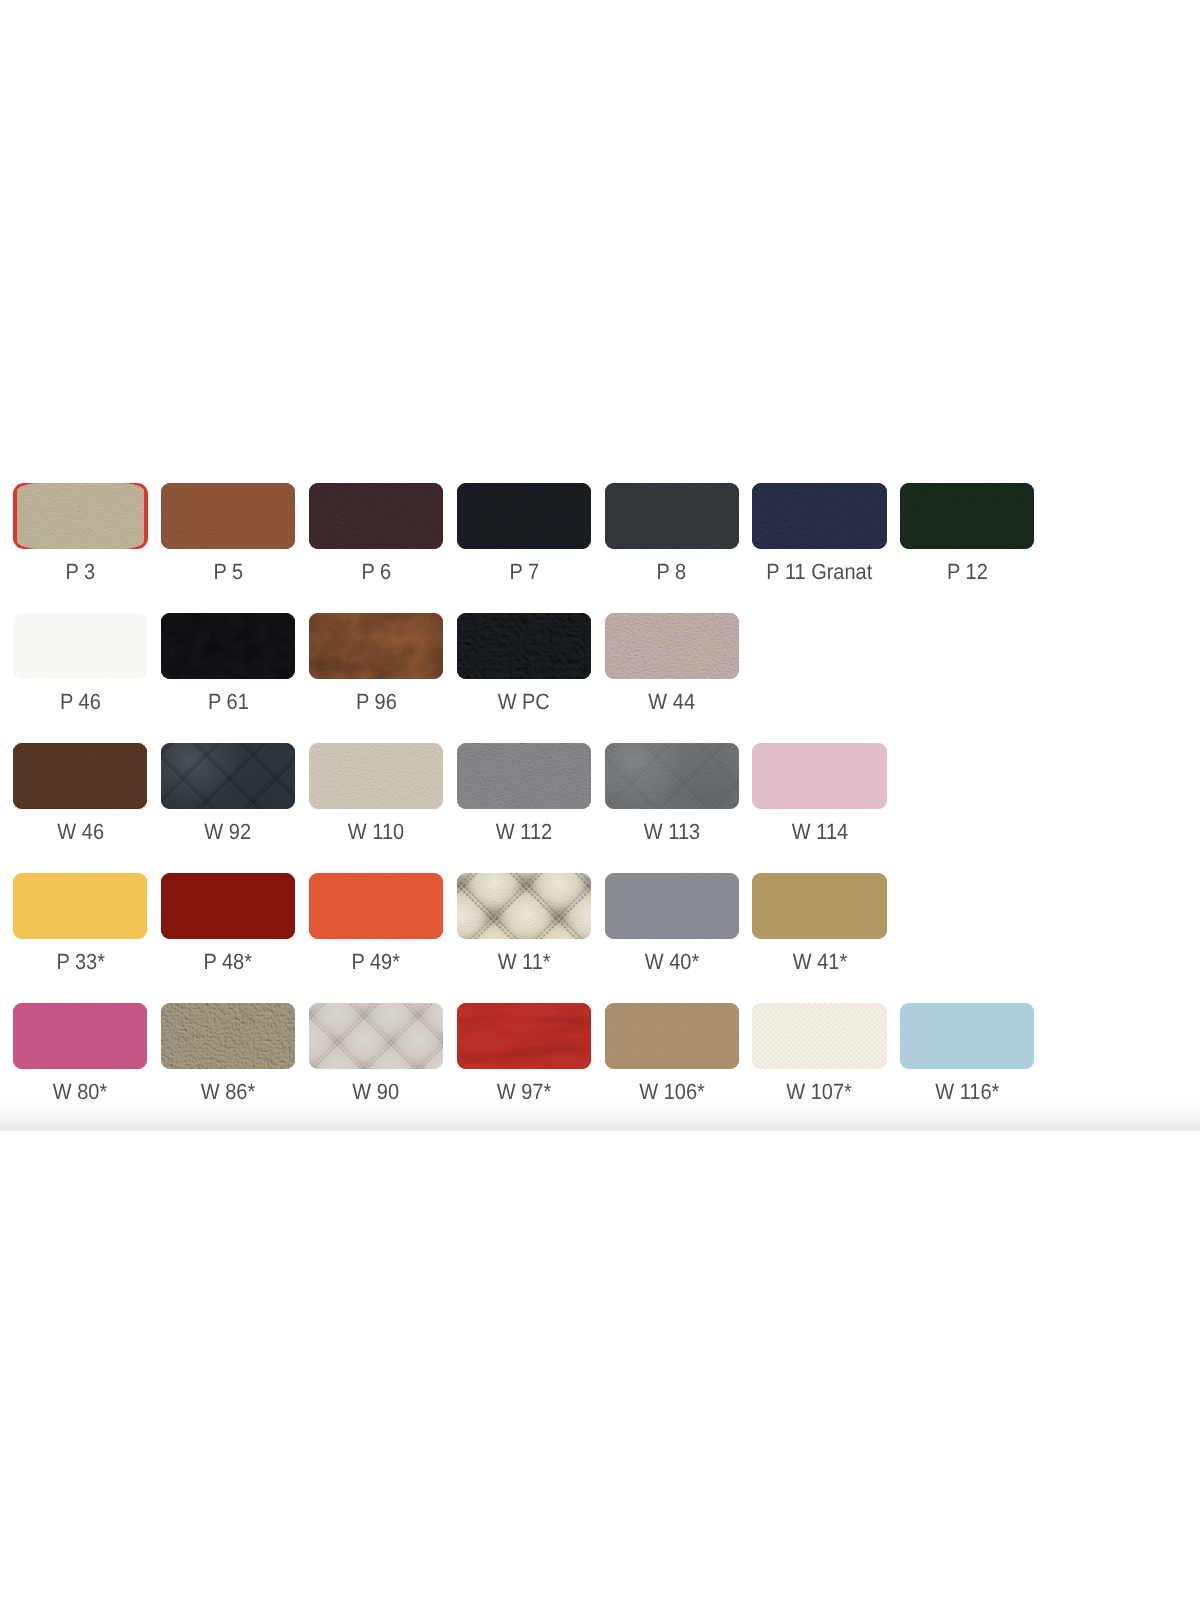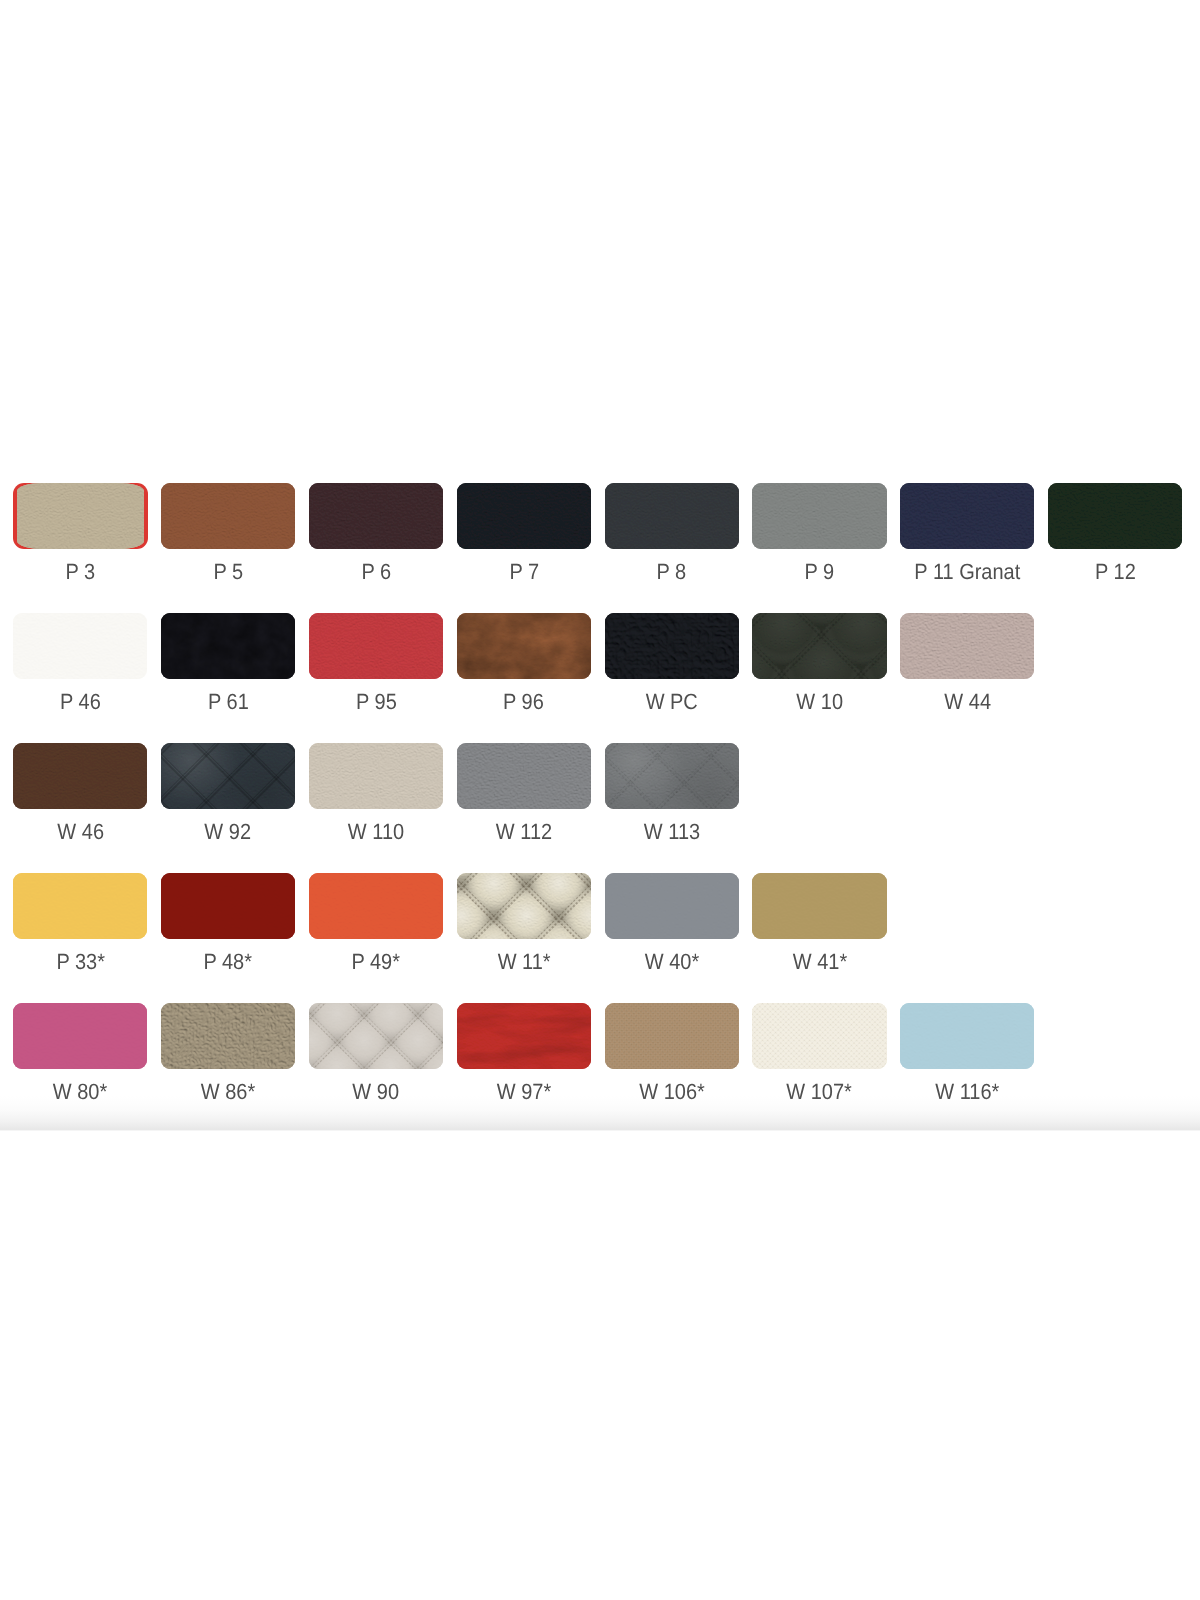--- a/index.html
+++ b/index.html
@@ -209,28 +209,20 @@
           <div class="cell">
             <div class="swatch">
               <div class="inner" style="background: rgb(49, 53, 57);">
                 <div class="tex" style="background:rgb(53,57,61);filter:url(#fPebFine)"></div>
               </div>
             </div>
             <div class="label"><span>P 8</span></div>
           </div>
           <div class="cell">
             <div class="swatch">
-              <div class="inner" style="background: rgb(134, 138, 136);">
-                <div class="tex" style="background:rgb(134,138,136);filter:url(#fPebFine)"></div>
-              </div>
-            </div>
-            <div class="label"><span>P 9</span></div>
-          </div>
-          <div class="cell">
-            <div class="swatch">
               <div class="inner" style="background: rgb(36, 41, 68);">
                 <div class="tex" style="background:rgb(43,48,75);filter:url(#fPebMed)"></div>
               </div>
             </div>
             <div class="label"><span>P 11 Granat</span></div>
           </div>
           <div class="cell">
             <div class="swatch">
               <div class="inner" style="background: rgb(18, 35, 21);">
                 <div class="tex" style="background:rgb(28,45,31);filter:url(#fPebMed)"></div>
@@ -253,61 +245,39 @@
               <div class="inner" style="background: rgb(23, 23, 28);">
                 <div class="tex" style="background:rgb(23,23,28);filter:url(#fGrainXF)"></div>
                 <div class="tex" style="background:#ffffff;opacity:.085;filter:url(#fMotA)"></div>
                 <div class="tex" style="background:#000000;opacity:.42;filter:url(#fMotB)"></div>
               </div>
             </div>
             <div class="label"><span>P 61</span></div>
           </div>
           <div class="cell">
             <div class="swatch">
-              <div class="inner" style="background: rgb(201, 60, 66);">
-                <div class="tex" style="background:rgb(201,60,66);filter:url(#fPebFine)"></div>
-              </div>
-            </div>
-            <div class="label"><span>P 95</span></div>
-          </div>
-          <div class="cell">
-            <div class="swatch">
               <div class="inner" style="background: rgb(154, 94, 57);">
                 <div class="tex" style="background:rgb(154,94,57);filter:url(#fGrainXF)"></div>
                 <div class="tex" style="background:#000000;opacity:.38;filter:url(#fMotA)"></div>
                 <div class="tex" style="background:#ffffff;opacity:.17;filter:url(#fMotC)"></div>
               </div>
             </div>
             <div class="label"><span>P 96</span></div>
           </div>
           <div class="cell">
             <div class="swatch">
               <div class="inner" style="background: rgb(5, 8, 13);">
                 <div class="tex" style="background:rgb(45,48,53);filter:url(#fPebBig)"></div>
                 <div class="lay" style="background:rgb(5,8,13);opacity:.42"></div>
               </div>
             </div>
             <div class="label"><span>W PC</span></div>
           </div>
           <div class="cell">
             <div class="swatch">
-              <div class="inner" style="background: rgb(48, 53, 45);">
-                <div class="tex" style="background:rgb(48,53,45);filter:url(#fPebFine)"></div>
-                <svg class="lay" width="140" height="70" preserveAspectRatio="none">
-                  <rect width="140" height="70" fill="url(#pPuffDark)"></rect>
-                </svg>
-                <svg class="lay" width="140" height="70" preserveAspectRatio="none">
-                  <rect width="140" height="70" fill="url(#pPuffDarkStitch)"></rect>
-                </svg>
-              </div>
-            </div>
-            <div class="label"><span>W 10</span></div>
-          </div>
-          <div class="cell">
-            <div class="swatch">
               <div class="inner" style="background: rgb(199, 180, 174);">
                 <div class="tex" style="background:rgb(199,180,174);filter:url(#fPebMed)"></div>
               </div>
             </div>
             <div class="label"><span>W 44</span></div>
           </div>
         </div>
         <div class="row">
           <div class="cell">
             <div class="swatch">
@@ -349,20 +319,28 @@
             <div class="swatch">
               <div class="inner" style="background: rgb(115, 118, 120);">
                 <div class="tex" style="background:rgb(115,118,120);filter:url(#fPebFine)"></div>
                 <div class="lay" style="background:radial-gradient(60% 110% at 22% 26%, rgba(255,255,255,.13), rgba(255,255,255,0) 62%),radial-gradient(60% 110% at 78% 80%, rgba(0,0,0,.10), rgba(0,0,0,0) 62%)"></div>
                 <svg class="lay" width="140" height="70" preserveAspectRatio="none">
                   <rect width="140" height="70" fill="url(#pQuiltFaint)"></rect>
                 </svg>
               </div>
             </div>
             <div class="label"><span>W 113</span></div>
+          </div>
+          <div class="cell">
+            <div class="swatch">
+              <div class="inner" style="background: rgb(229, 194, 206);">
+                <div class="tex" style="background:rgb(229,194,206);filter:url(#fGrainXS)"></div>
+              </div>
+            </div>
+            <div class="label"><span>W 114</span></div>
           </div>
         </div>
         <div class="row">
           <div class="cell">
             <div class="swatch">
               <div class="inner" style="background: rgb(245, 200, 88);">
                 <div class="tex" style="background:rgb(245,200,88);filter:url(#fGrainXS)"></div>
               </div>
             </div>
             <div class="label"><span>P 33*</span></div>

